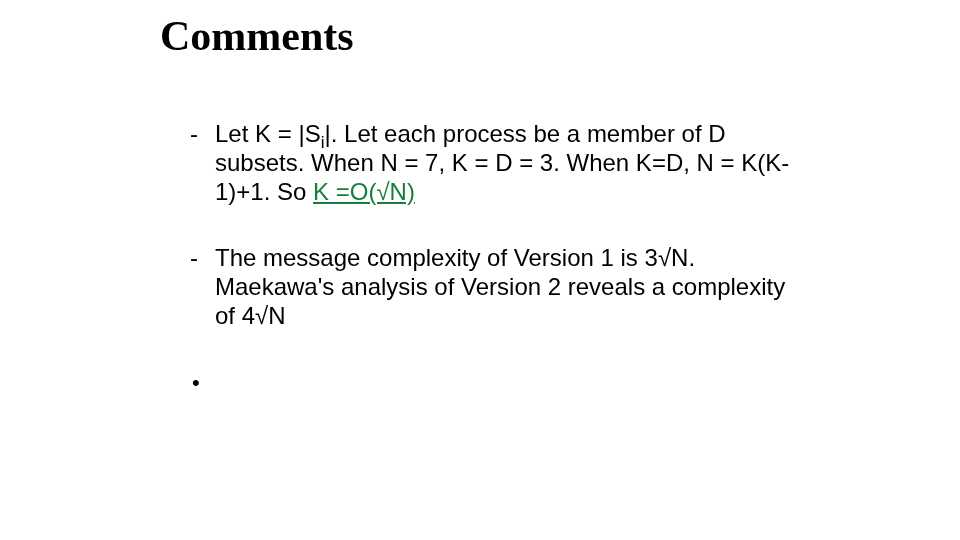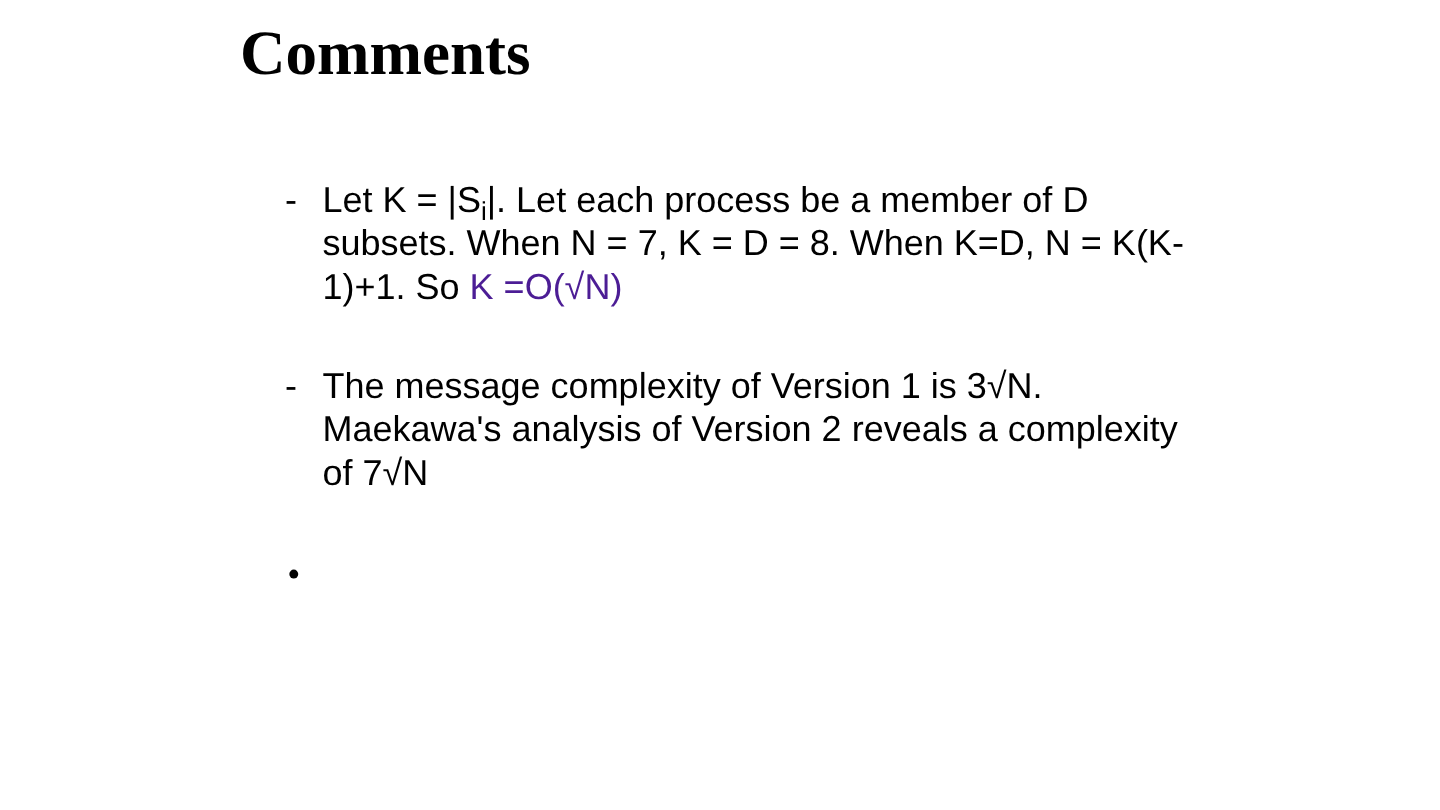--- a/index.html
+++ b/index.html
@@ -46,21 +46,22 @@
   }
   .item .content {
     display: block;
   }
   .sub {
     vertical-align: sub;
     font-size: 0.72em;
     line-height: 0;
   }
   .highlight {
-    color: #4c1d95; 
+    color: #15803d; 
+    text-decoration: underline;
   }
   .note {
     position: relative;
     padding-left: 25px;
     font-size: 22px;
     font-style: italic;
     line-height: 1.25;
     margin-top: 30px;
   }
   .note .bullet {
@@ -74,27 +75,27 @@
 <body>
 
 <div class="slide">
 
   <div class="title">Comments</div>
 
   <div class="body">
 
     <div class="item">
       <span class="dash">-</span>
-      <span class="content"><span>Let K = |S</span><span class="sub">i</span><span>|. Let each process be a member of D subsets. When N = 7, K = D = 8. When K=D, N = K(K-1)+1. So </span><span class="highlight">K =O(√N)</span>
+      <span class="content"><span>Let K = |S</span><span class="sub">i</span><span>|. Let each process be a member of D subsets. When N = 7, K = D = 3. When K=D, N = K(K-1)+1. So </span><span class="highlight">K =O(√N)</span>
       </span>
     </div>
 
     <div class="item">
       <span class="dash">-</span>
-      <span class="content">The message complexity of Version 1 is 3√N. Maekawa's analysis of Version 2 reveals a complexity of 7√N</span>
+      <span class="content">The message complexity of Version 1 is 3√N. Maekawa's analysis of Version 2 reveals a complexity of 4√N</span>
     </div>
 
     <div class="note">
       <span class="bullet">•</span>
     </div>
 
   </div>
 
 </div>
 

